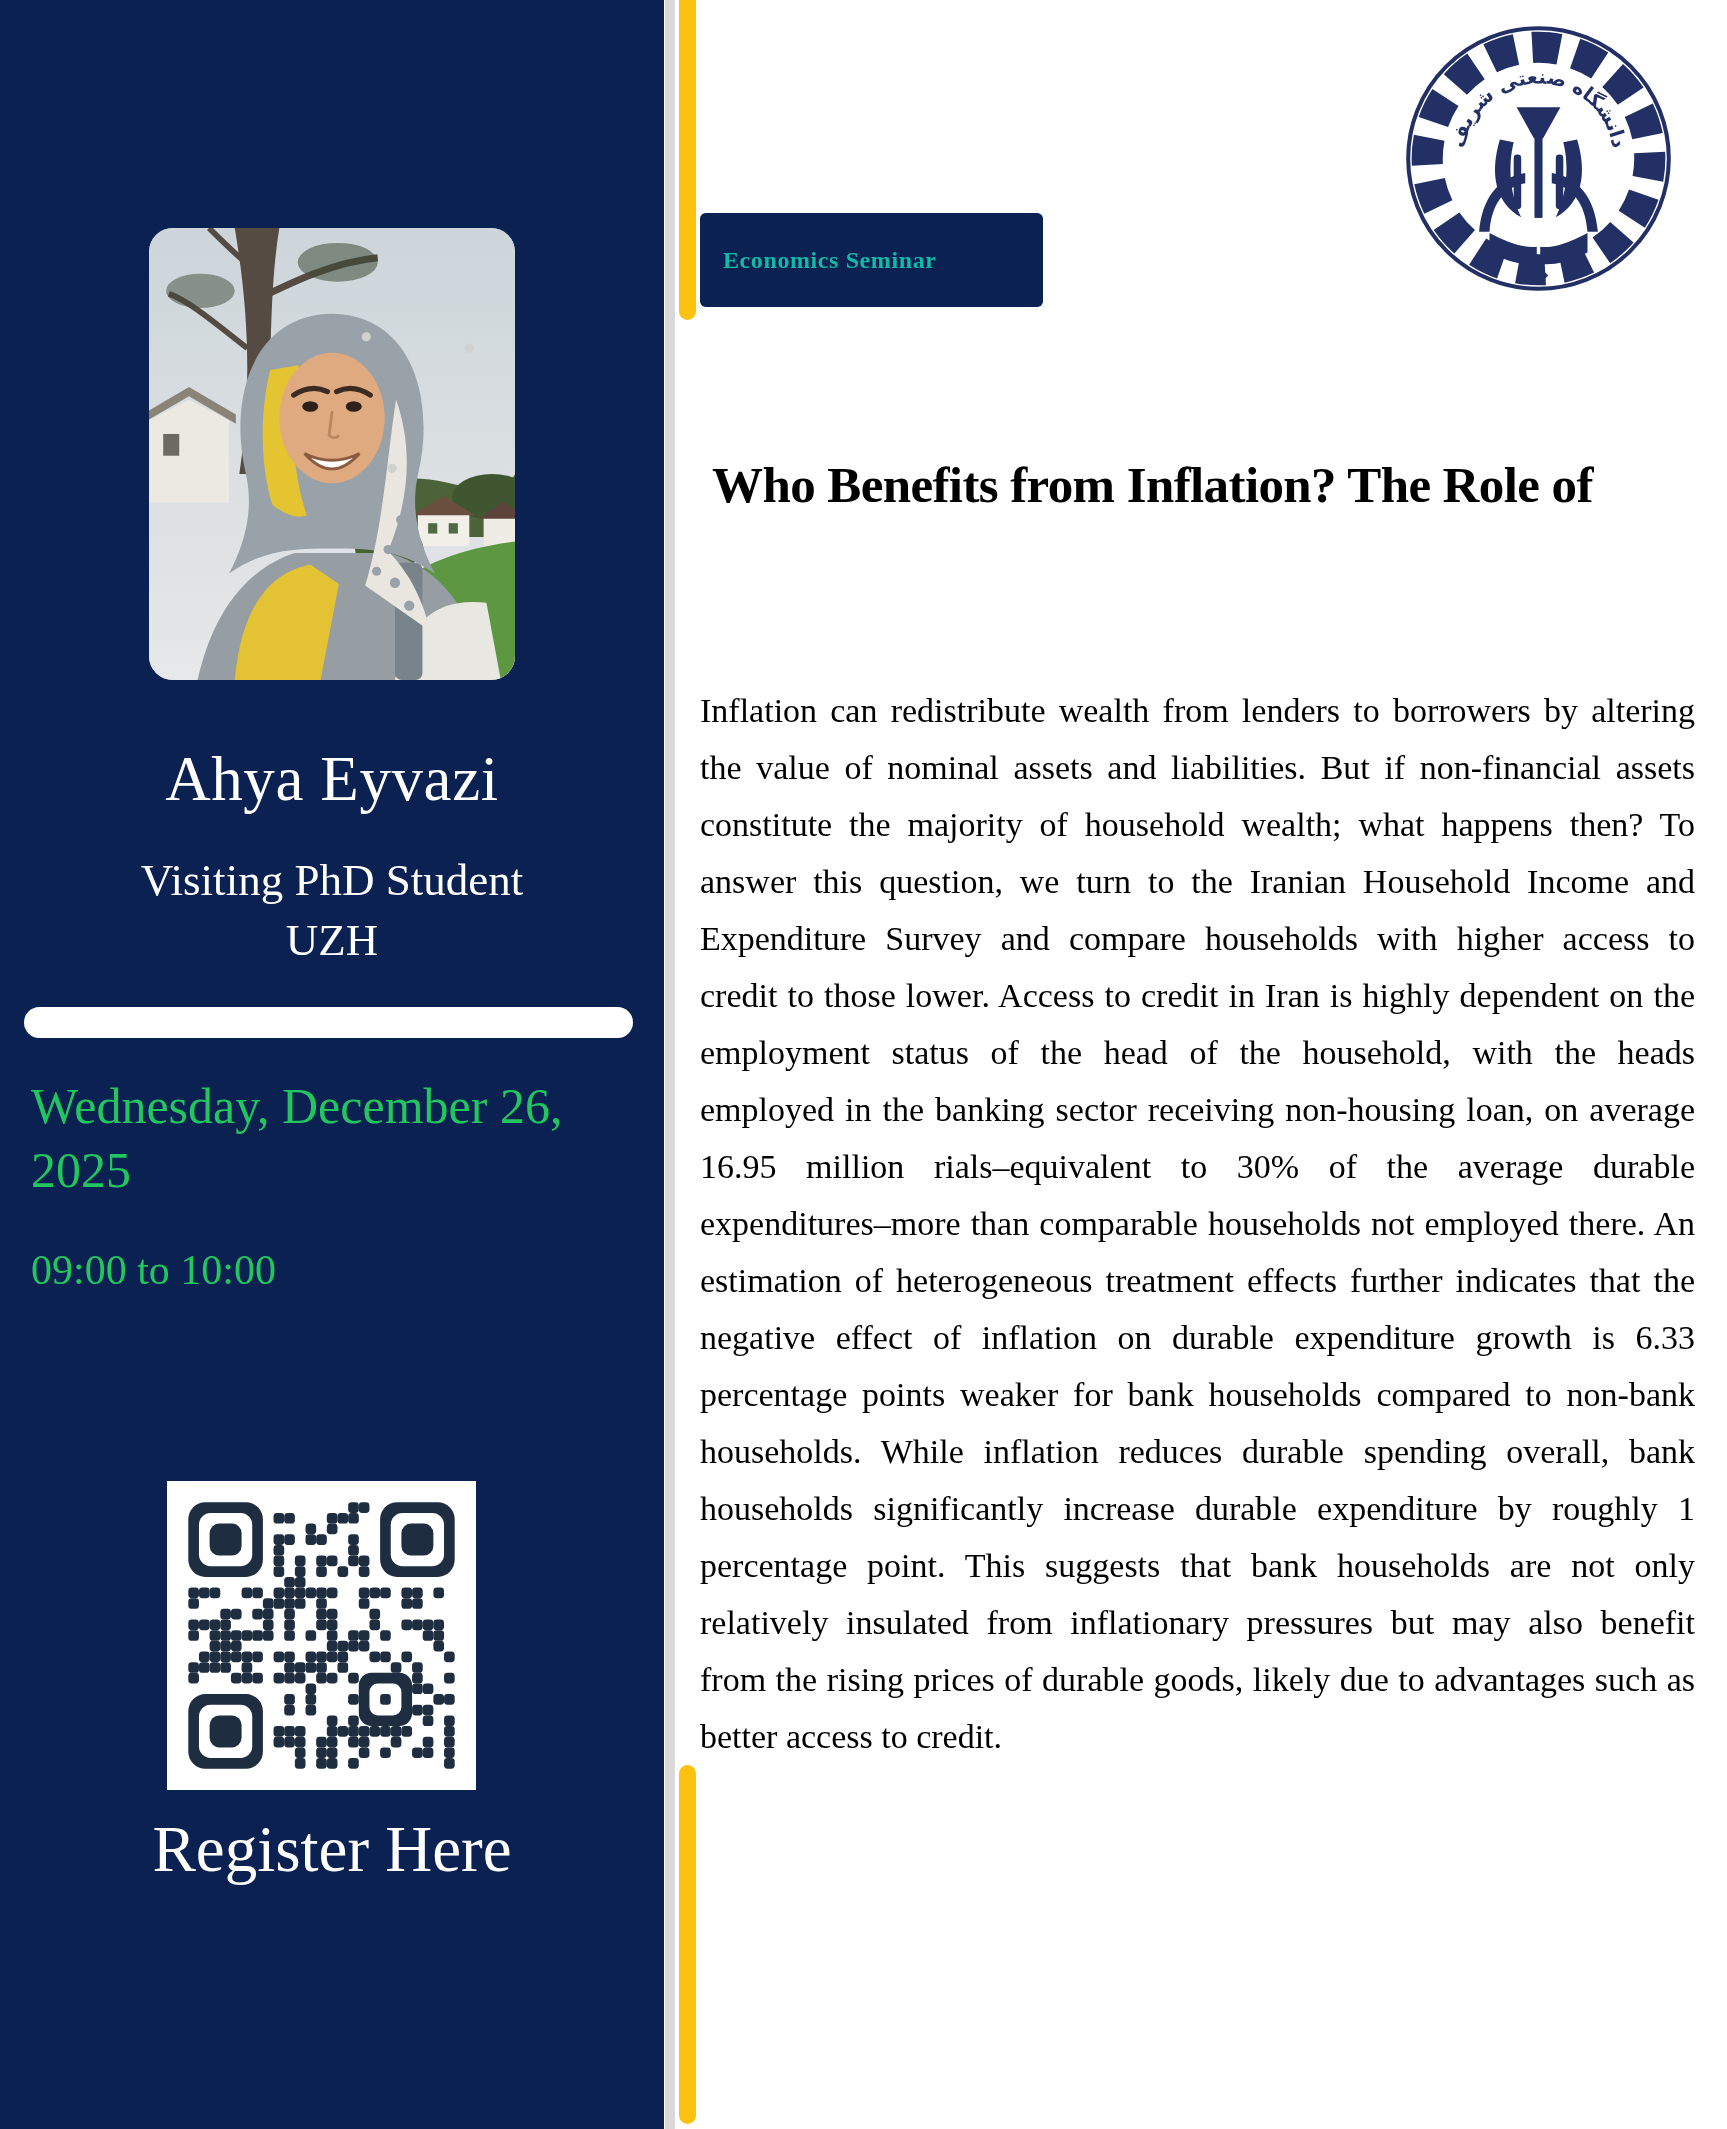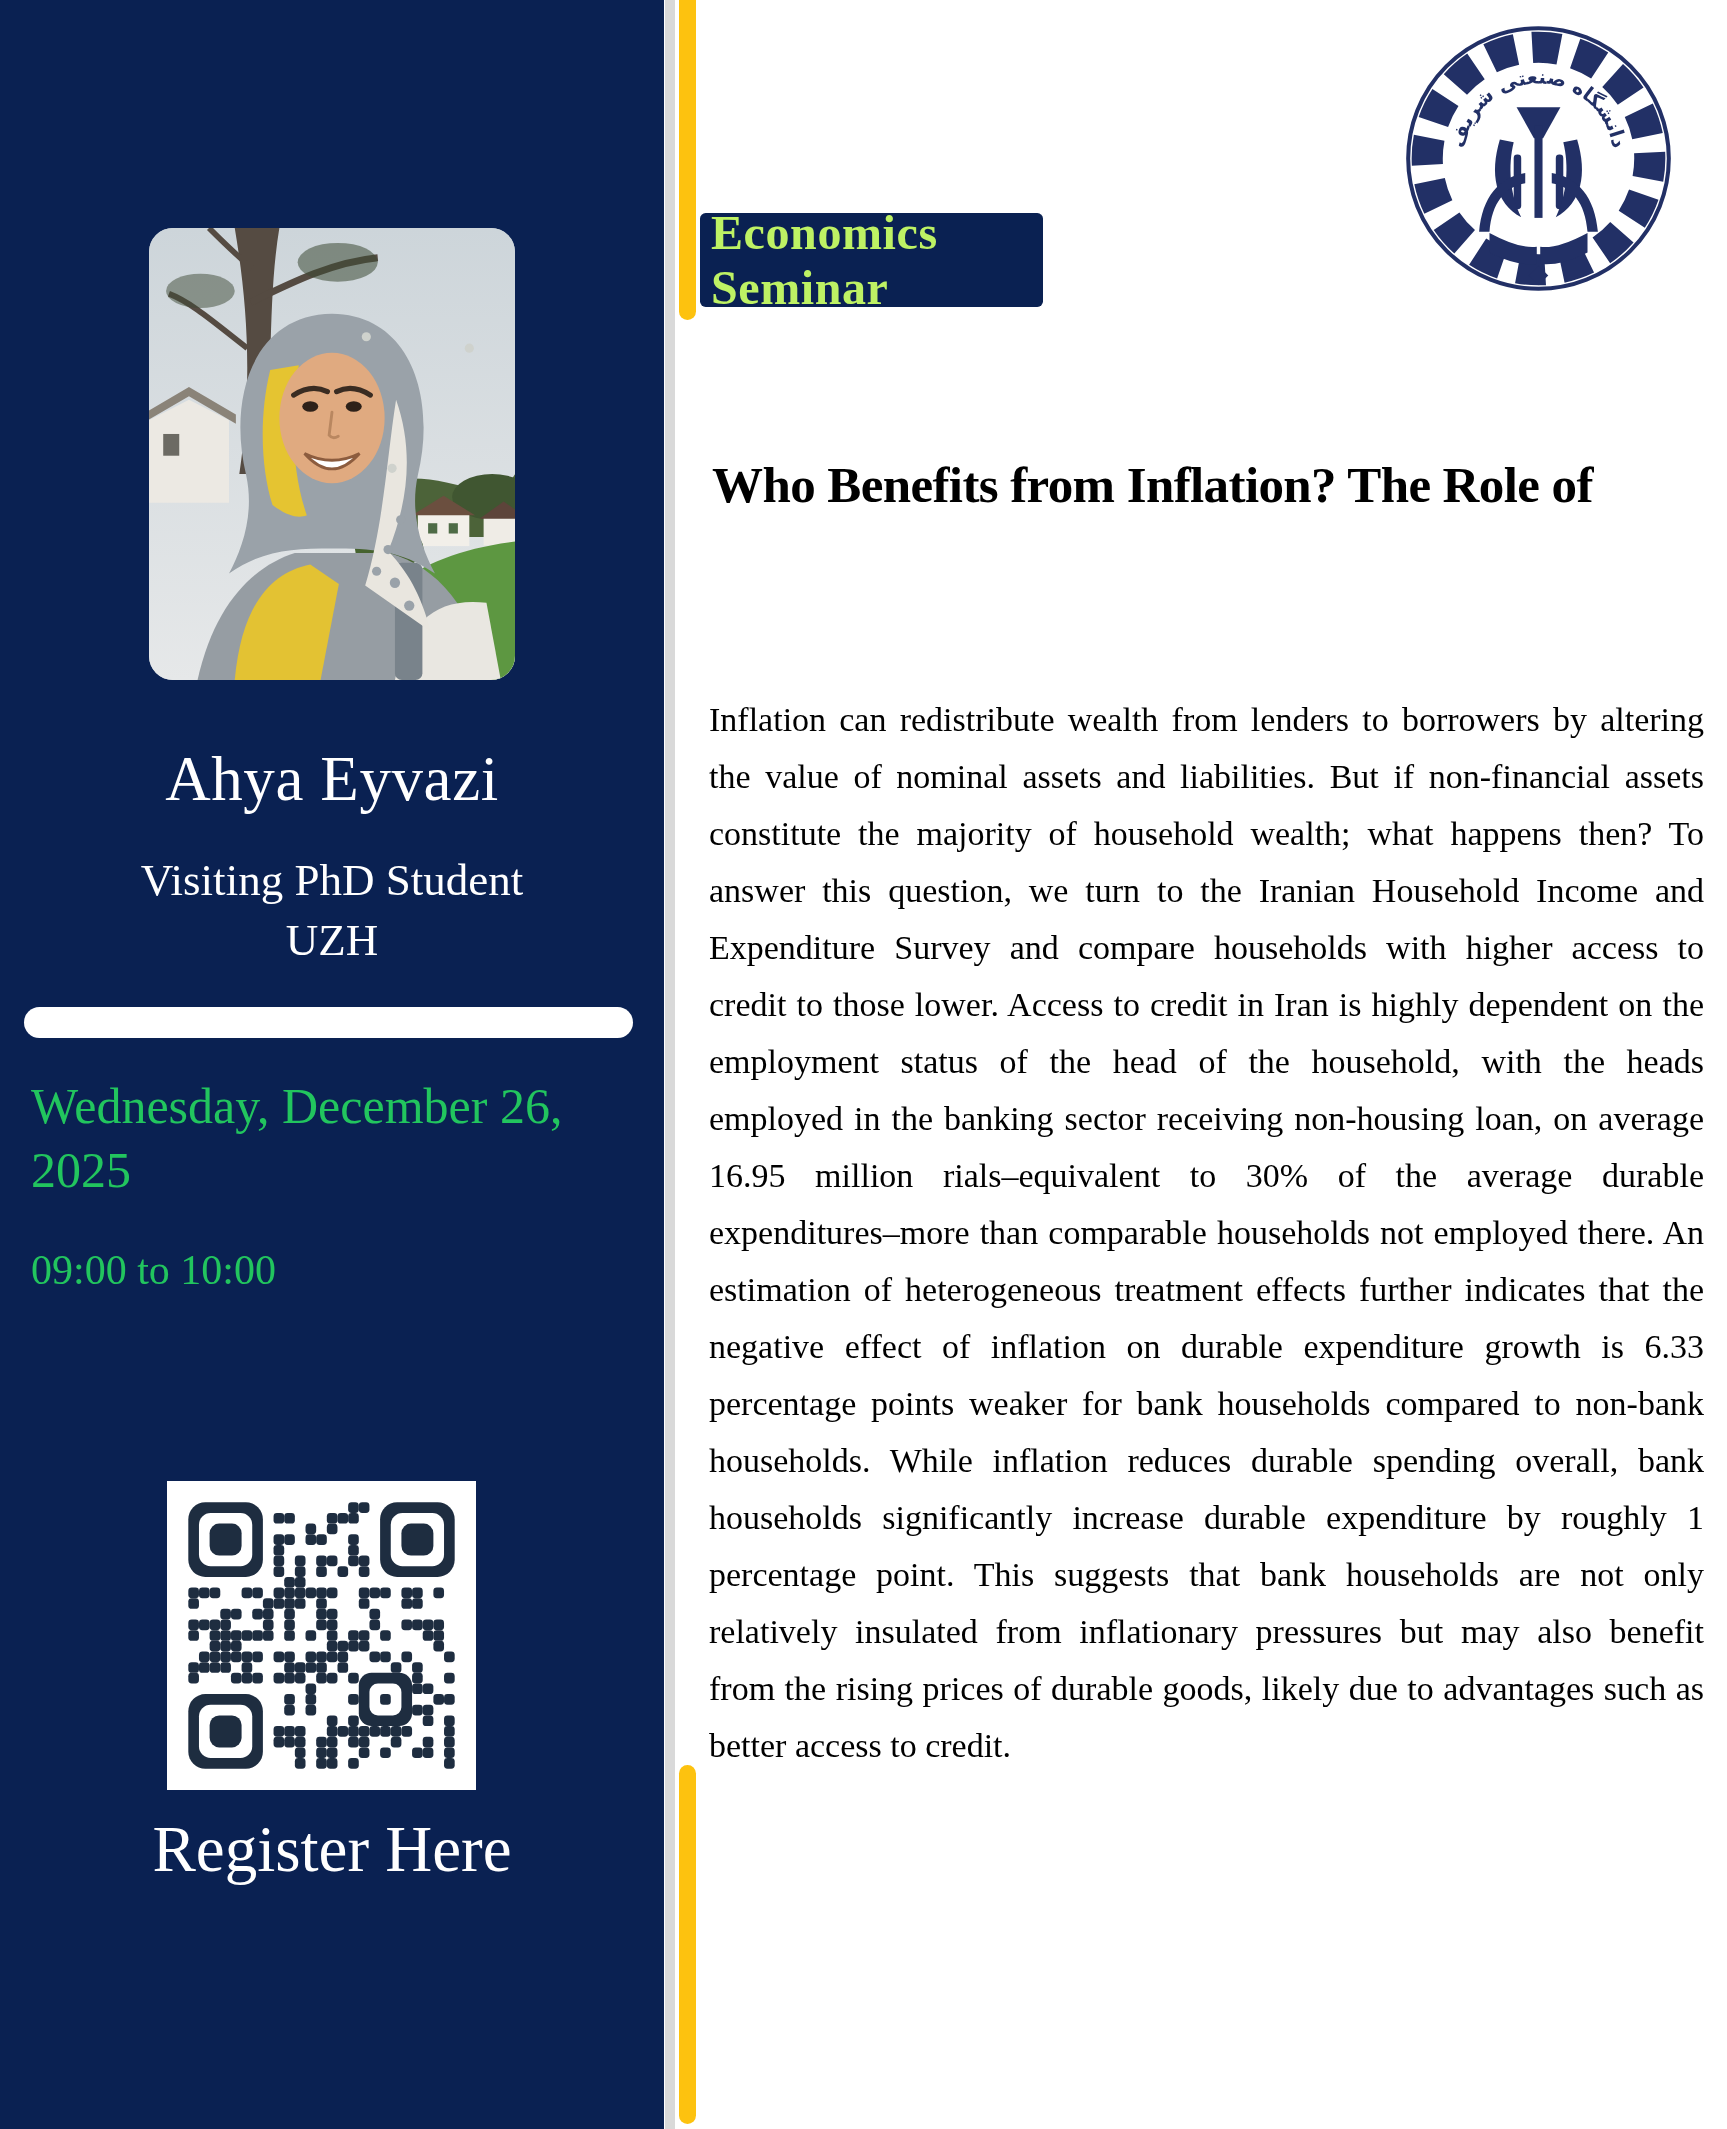--- a/index.html
+++ b/index.html
@@ -26,25 +26,25 @@
   .qr-wrap{position:absolute;left:167px;top:1481px;width:309px;height:309px;background:#fff;border-radius:3.4px;}
   .qr-wrap svg{display:block;width:100%;height:100%;}
   .register{top:1812px;font-size:65px;}
   
   .logo{position:absolute;left:1403px;top:23px;width:271px;height:271px;}
   .logo svg{display:block;width:100%;height:100%;}
   .badge{
     position:absolute;left:700px;top:213px;width:343px;height:94px;background:#0A2152;border-radius:5.7px;
     display:flex;align-items:center;
   }
-  .badge span{color:#bef264;font-size:48px;font-weight:bold;padding-left:11px;letter-spacing:0.6px;}
+  .badge span{color:#14b8a6;font-size:24px;font-weight:bold;padding-left:23px;letter-spacing:0.6px;}
   .title{position:absolute;left:700px;top:430px;width:997px;font-weight:bold;font-size:51px;letter-spacing:-0.6px;}
   .title .tline{white-space:nowrap;line-height:87px;}
   .abstract{
-    position:absolute;left:700px;top:682px;width:995px;margin:9px;
+    position:absolute;left:700px;top:682px;width:995px;margin:0;
     font-size:34px;line-height:57px;text-align:justify;
   }
 </style>
 </head>
 <body>
 
 <aside class="sidebar">
 
   <div class="photo">
     <svg viewBox="0 0 640 790" preserveAspectRatio="xMidYMid slice">

